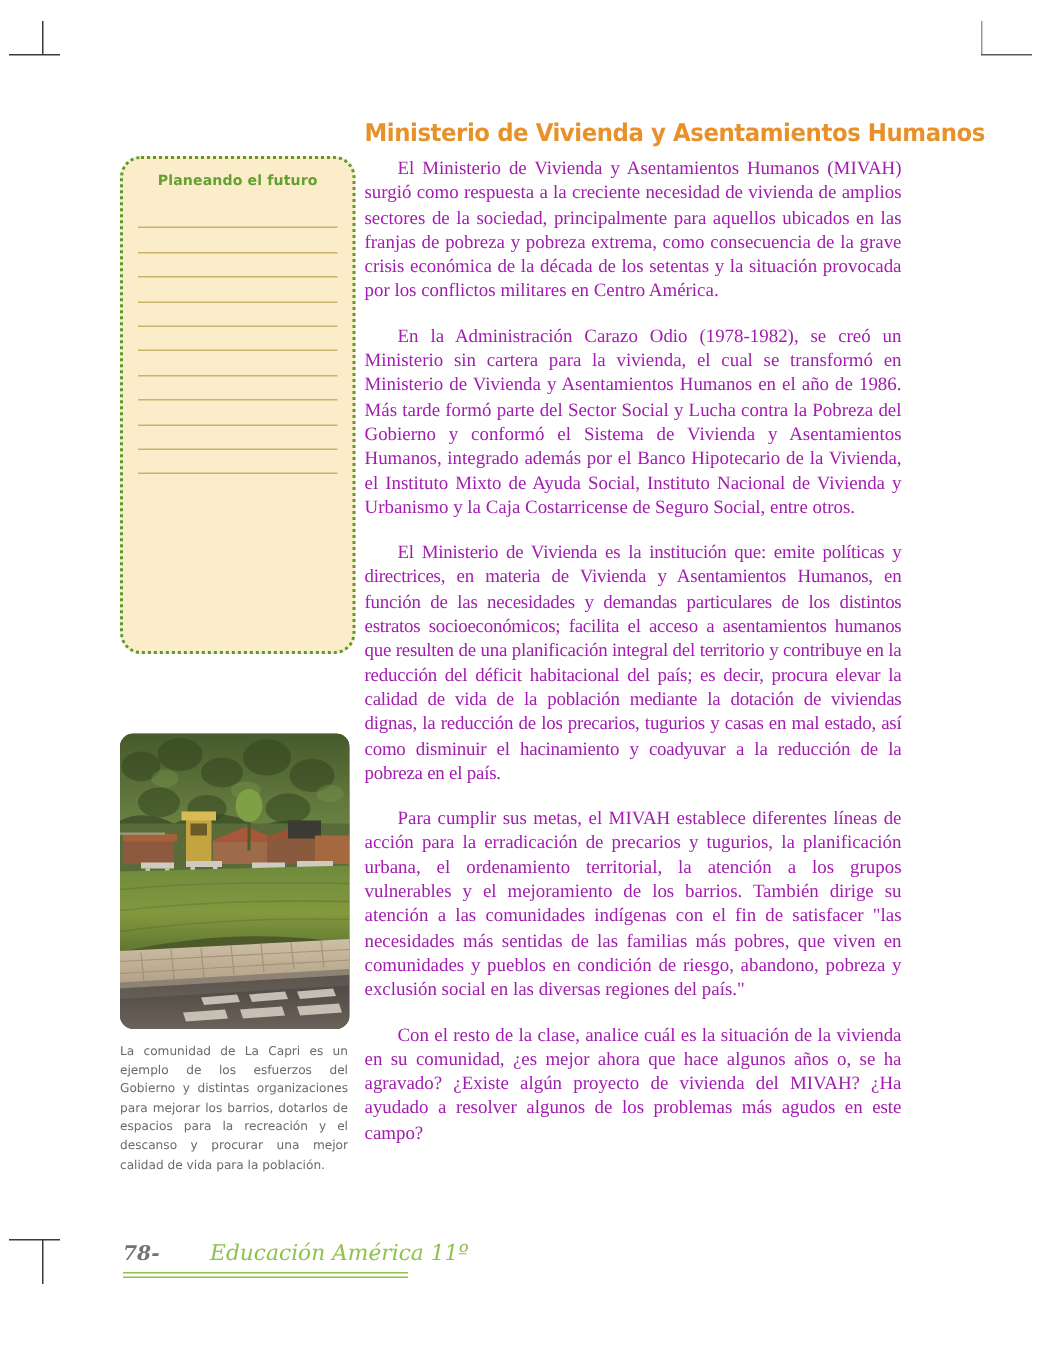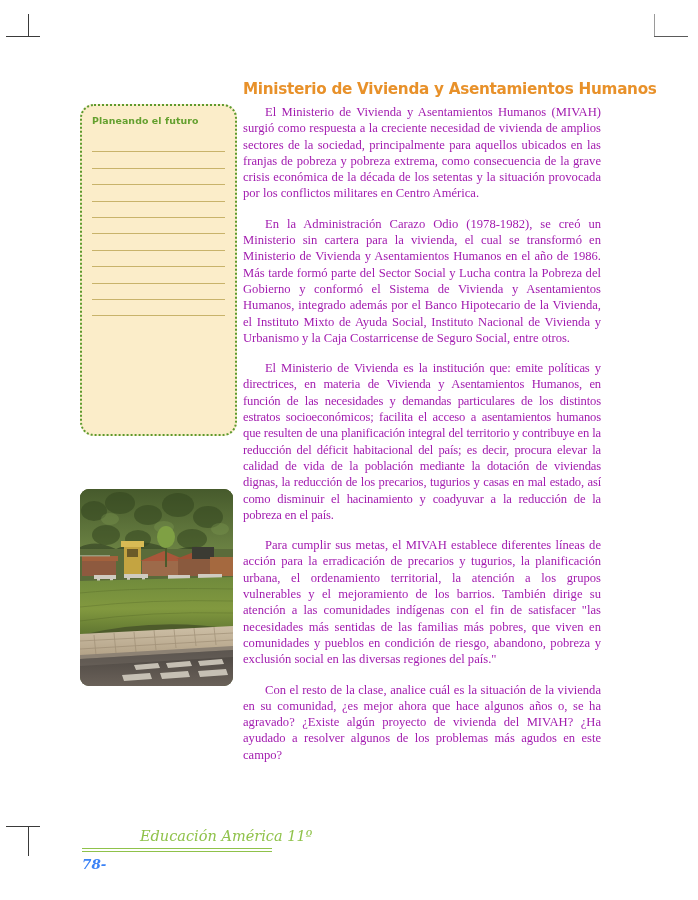--- a/index.html
+++ b/index.html
@@ -62,21 +62,21 @@
     background: #fbedc9;
     border: 2.5px dotted #5d9a2e;
     border-radius: 14px;
     padding: 9px 10px 10px 10px;
     box-sizing: border-box;
     width: 157px;
     height: 332px;
     overflow: hidden;
   }
   #planner-title {
-    text-align: left;
+    text-align: center;
     color: #64a02f;
     font-family: "DejaVu Sans", sans-serif;
     font-weight: 700;
     font-size: 9.4px;
     letter-spacing: 0.1px;
     margin-bottom: 9px;
   }
   #planner-text {
     color: #231f20;
     font-family: "DejaVu Sans", sans-serif;
@@ -142,26 +142,25 @@
     position: absolute;
     left: 82px;
     top: 828px;
     width: 230px;
     height: 30px;
   }
   #footer-page {
     position: absolute;
     left: 0;
     top: 0;
-    color: #3b82f6;
+    color: #737373;
     font-family: "DejaVu Serif", serif;
     font-style: italic;
     font-weight: 700;
     font-size: 13.5px;
-    margin-top: 28px;
   }
   #footer-title {
     position: absolute;
     left: 58px;
     top: 0;
     color: #8fc24a;
     font-family: "DejaVu Serif", serif;
     font-style: italic;
     font-size: 14.5px;
     white-space: nowrap;
@@ -332,20 +331,21 @@
         <polygon points="118,172 142,170 144,175 120,177"></polygon>
         <polygon points="42,186 70,184 72,190 44,192"></polygon>
         <polygon points="80,184 108,182 110,188 82,190"></polygon>
         <polygon points="118,182 146,180 148,186 120,188"></polygon>
       </g>
 
       <path d="M0 170 L153 161 L153 168 L0 177 Z" fill="#7d766c" opacity="0.35"></path>
     </svg>
   </figure>
 
+  <div id="photo-caption">La comunidad de La Capri es un ejemplo de los esfuerzos del Gobierno y distintas organizaciones para mejorar los barrios, dotarlos de espacios para la recreación y el descanso y procurar una mejor calidad de vida para la población.</div>
 </div>
 
 <div id="body-col">
   <p>El Ministerio de Vivienda y Asentamientos Humanos (MIVAH) surgió como respuesta a la creciente necesidad de vivienda de amplios sectores de la sociedad, principalmente para aquellos ubicados en las franjas de pobreza y pobreza extrema, como consecuencia de la grave crisis económica de la década de  los setentas y la situación provocada por los conflictos militares en Centro América.</p>
   <p>En la Administración Carazo Odio (1978-1982), se creó un Ministerio sin cartera para la vivienda, el cual  se transformó en Ministerio de Vivienda y Asentamientos Humanos en el año de 1986.  Más tarde formó parte del Sector Social y Lucha contra la Pobreza del Gobierno y conformó el Sistema de Vivienda y Asentamientos Humanos, integrado además por el Banco Hipotecario de la Vivienda, el Instituto Mixto de Ayuda Social, Instituto Nacional de Vivienda y Urbanismo y la Caja Costarricense de Seguro Social, entre otros.</p>
   <p class="tight">El Ministerio de Vivienda es la institución que: emite políticas y directrices, en materia de Vivienda y Asentamientos Humanos, en función de las necesidades y demandas particulares de los distintos estratos socioeconómicos; facilita el acceso a asentamientos humanos que resulten de una planificación integral del territorio y contribuye en la reducción del déficit habitacional del país; es decir, procura elevar la calidad de vida de la población mediante la dotación de viviendas dignas,  la reducción de los precarios, tugurios y casas en mal estado, así como disminuir el hacinamiento y coadyuvar a la reducción de la pobreza en el país.</p>
   <p>Para cumplir sus metas, el MIVAH establece diferentes líneas de acción para la erradicación de precarios y tugurios, la planificación urbana, el ordenamiento territorial, la atención a los grupos vulnerables y el mejoramiento de los barrios.  También dirige su atención a las comunidades indígenas con el fin de satisfacer "las necesidades más sentidas de las familias más pobres, que viven en comunidades y pueblos en condición de riesgo, abandono, pobreza y exclusión social en las diversas regiones del país."</p>
   <p>Con el resto de la clase, analice cuál es la situación de la vivienda en su comunidad, ¿es mejor ahora que hace algunos años o, se ha agravado?  ¿Existe algún proyecto de vivienda del MIVAH? ¿Ha ayudado a resolver algunos de los problemas más agudos en este campo?</p>
 </div>
 

